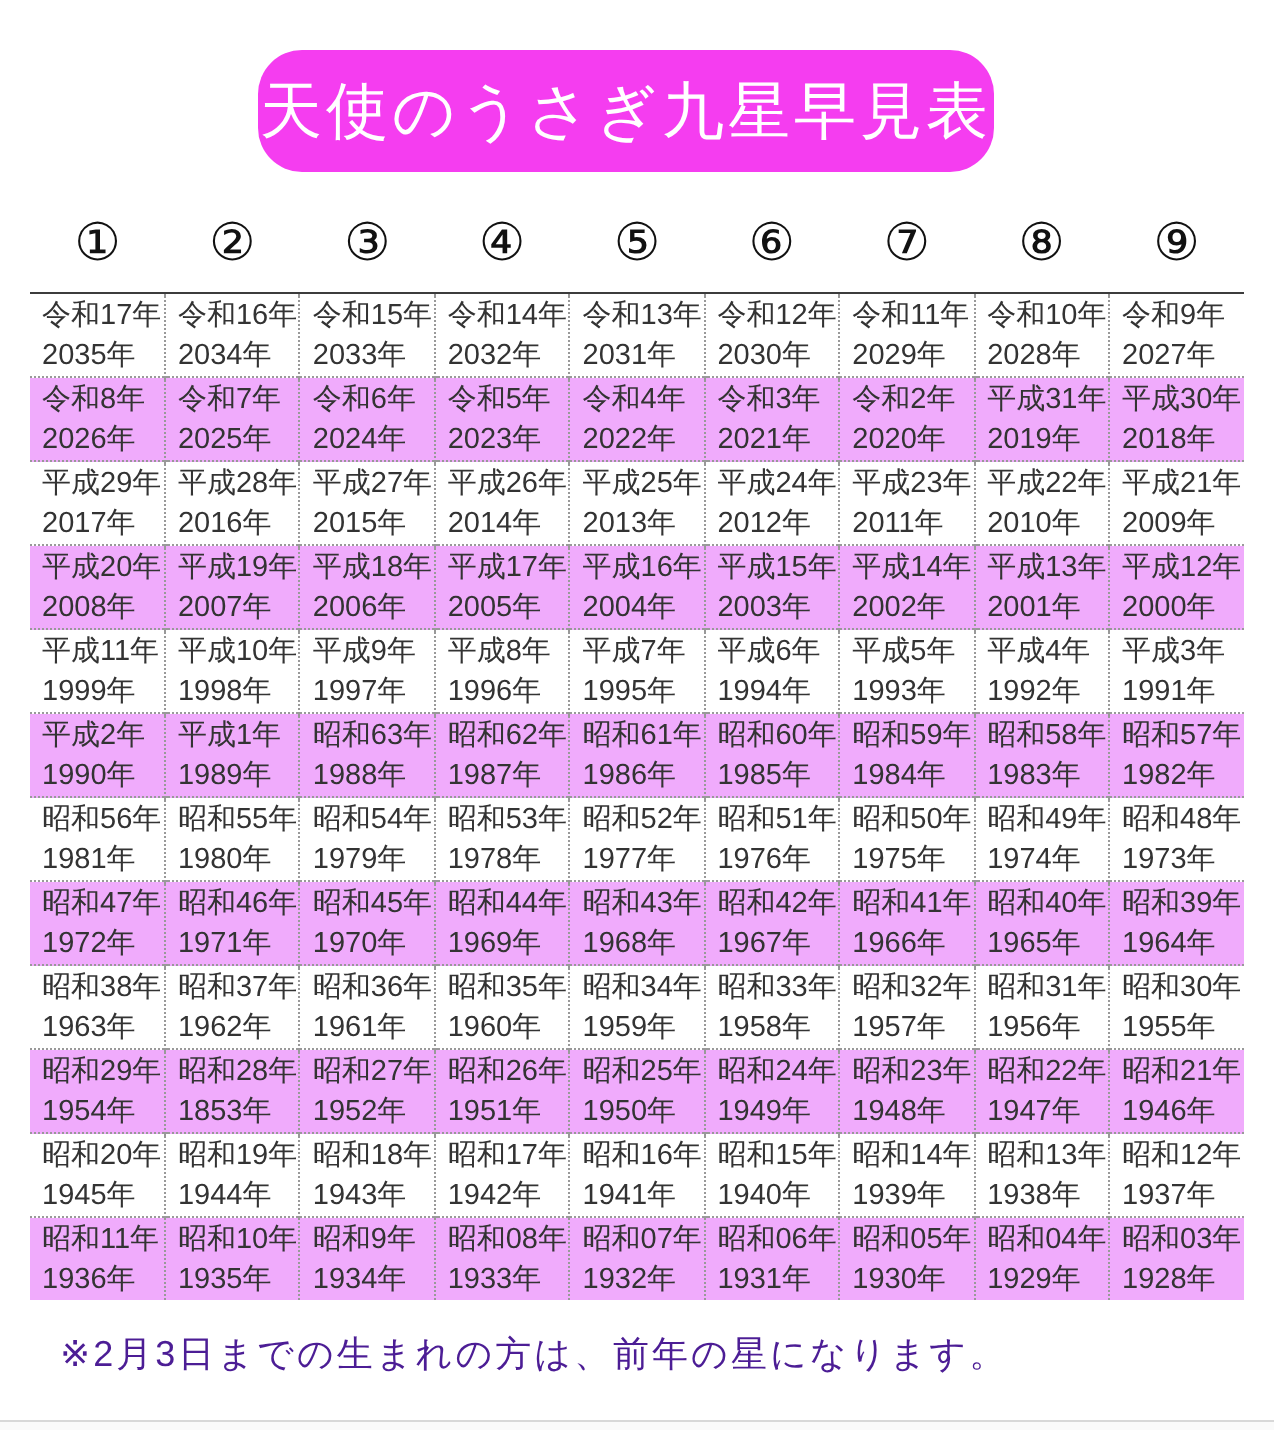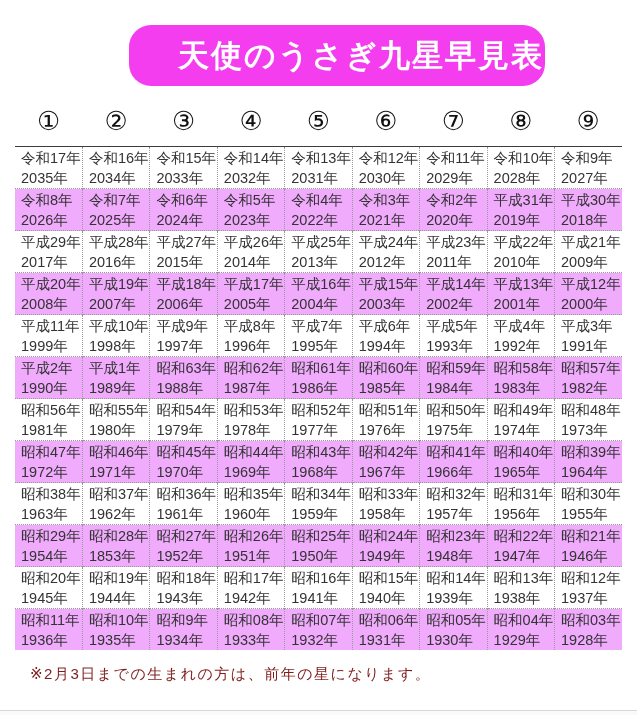--- a/index.html
+++ b/index.html
@@ -13,24 +13,23 @@
   }
   .banner {
     position: absolute;
     left: 129px; top: 25px;
     width: 368px; height: 61px;
     background: #f53df0;
     border-radius: 22px;
     display: flex; align-items: center; justify-content: center;
     color: #ffffff;
     font-size: 31px;
-    font-weight: 700;
+    font-weight: 400;
     letter-spacing: 2px;
     white-space: nowrap;
-    padding-left: 48px;
   }
   table.era-table {
     position: absolute;
     left: 15px; top: 106px;
     width: 607px;
     border-collapse: collapse;
     table-layout: fixed;
   }
   table.era-table th {
     font-size: 26px;
@@ -51,22 +50,22 @@
   table.era-table td + td { border-left: 1px dotted #999999; }
   table.era-table tbody tr + tr td { border-top: 1px dotted #999999; }
   table.era-table tbody tr.alt { background: #f0abfc; }
   .cell-line {
     line-height: 20px;
     white-space: nowrap;
   }
   .footnote {
     position: absolute;
     left: 30px; top: 665px;
-    font-size: 15px;
-    color: #7f1d1d;
+    font-size: 18px;
+    color: #4c1d95;
     letter-spacing: 1.5px;
     white-space: nowrap;
   }
   .bottom-strip {
     position: absolute;
     left: 0; top: 710px;
     width: 637px; height: 5px;
     border-top: 1px solid #d8d8d8;
     background: #fafafa;
   }

